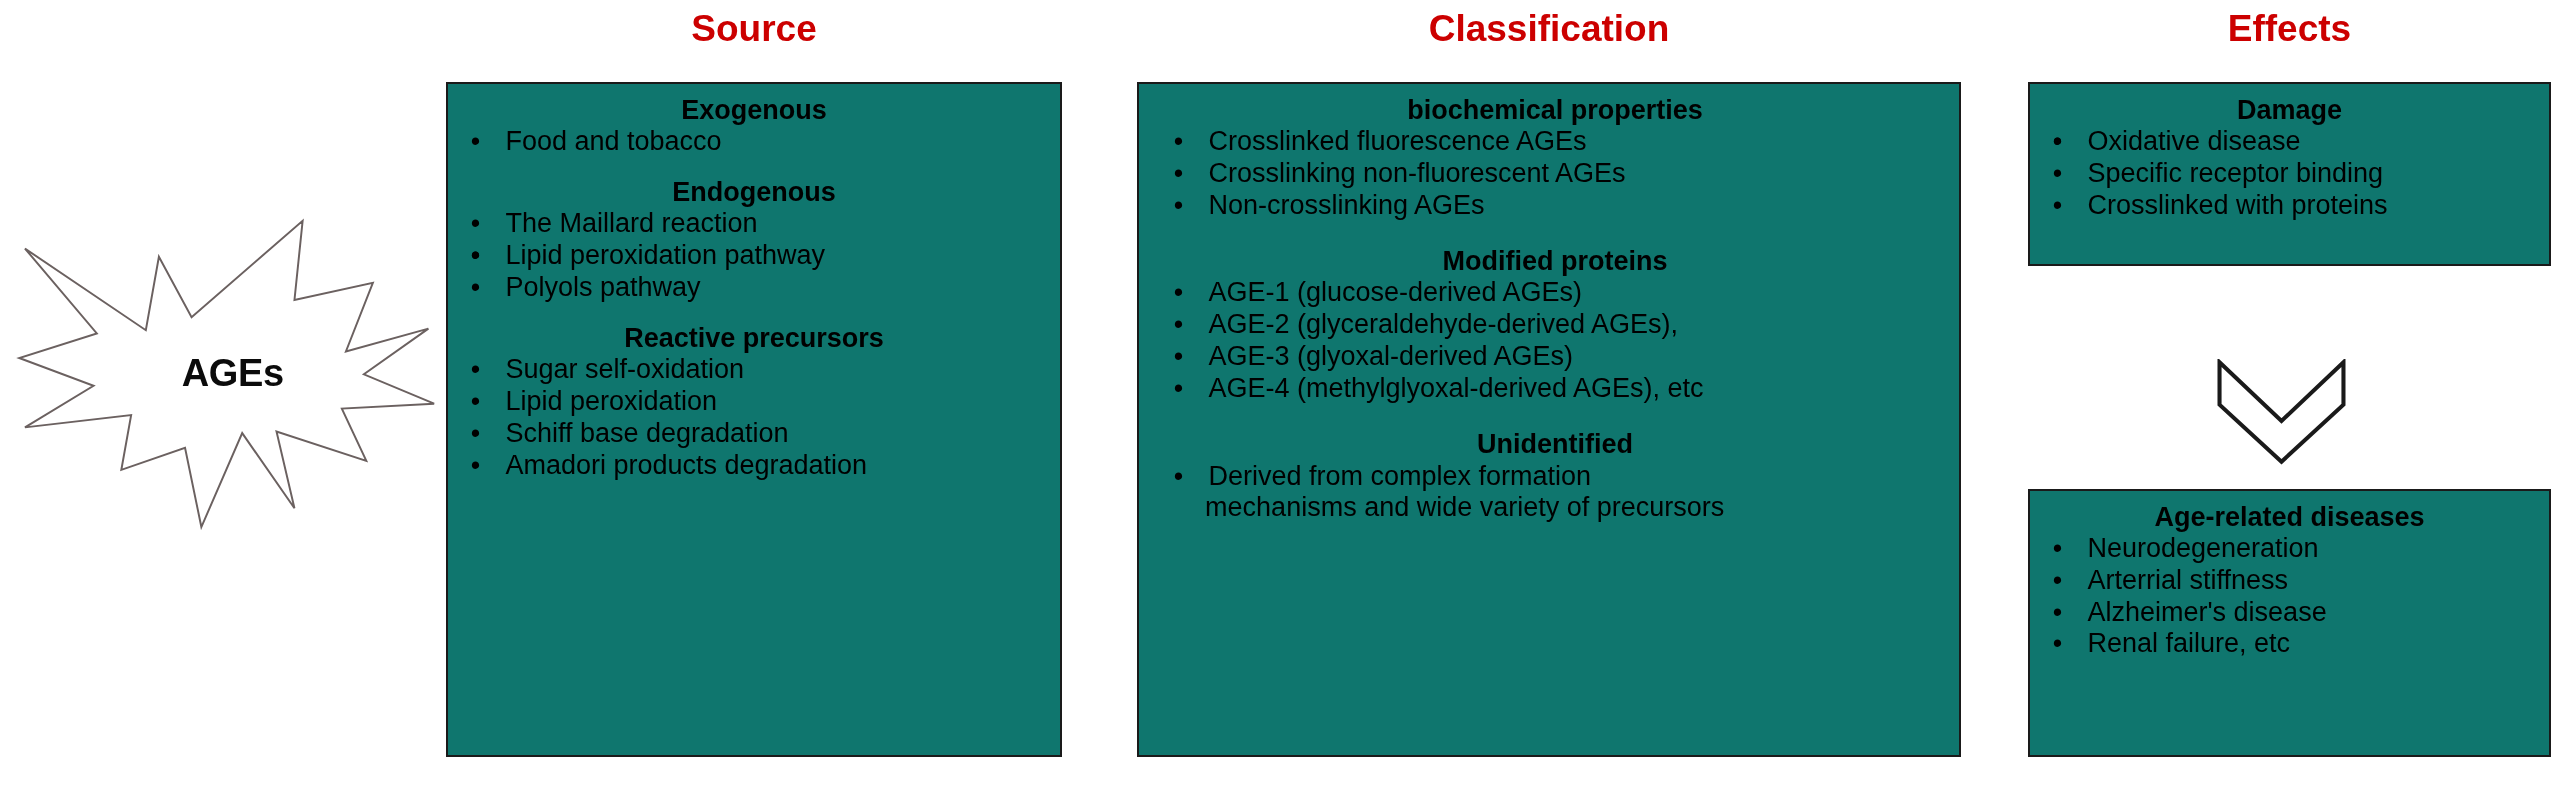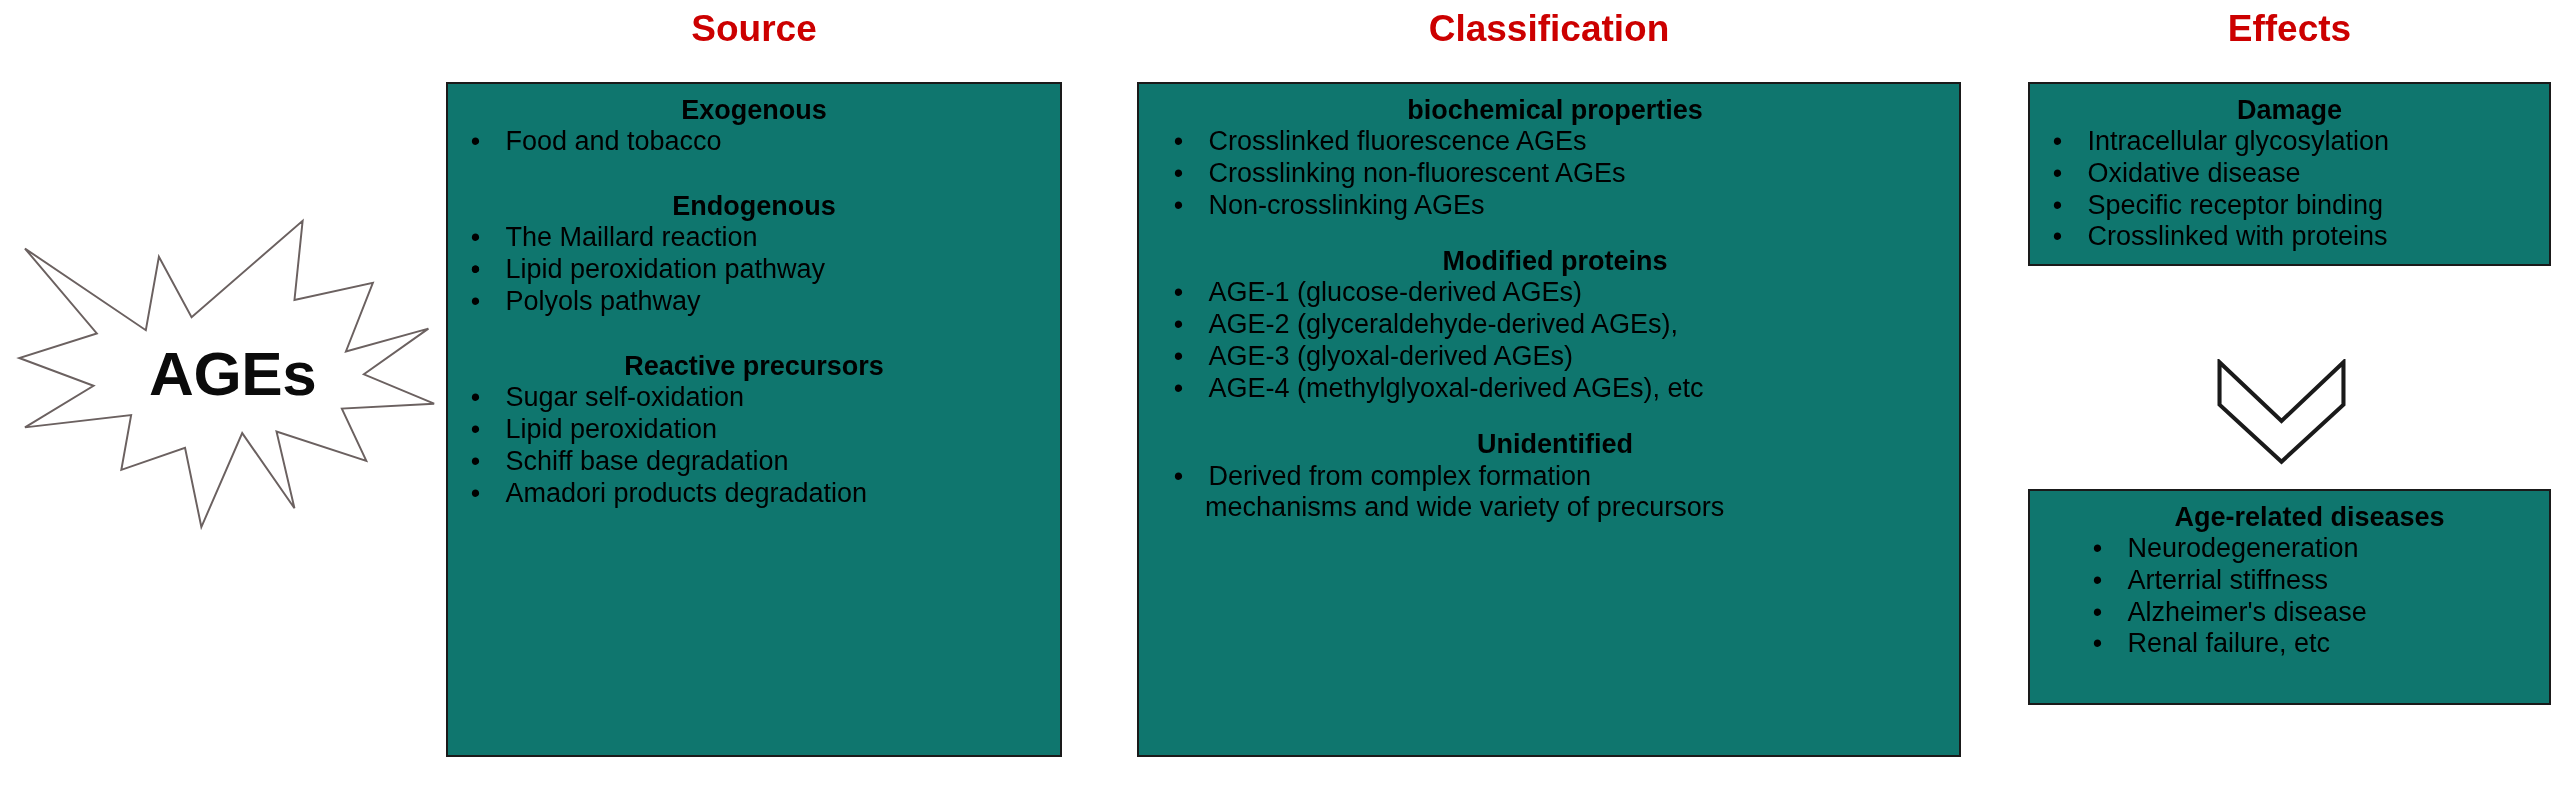--- a/index.html
+++ b/index.html
@@ -36,21 +36,21 @@
   }
   .burst-label {
     position: absolute;
     left: 0;
     top: 0;
     width: 441px;
     height: 319px;
     display: flex;
     align-items: center;
     justify-content: center;
-    font-size: 62px;
+    font-size: 38px;
     font-weight: 700;
     letter-spacing: -0.4px;
     color: #0b0b0b;
     padding-left: 11.4px;
     box-sizing: border-box;
   }
 
   
   .col-title {
     position: absolute;
@@ -68,21 +68,21 @@
   
   .box {
     position: absolute;
     border: 2.5px solid #1a1a1a;
     background: #0f766e;
     box-sizing: border-box;
   }
   #box-source  { left: 446px;  top: 82px; width: 616px;  height: 675px; }
   #box-class   { left: 1137px; top: 82px; width: 824px; height: 675px; }
   #box-damage  { left: 2028px; top: 82px; width: 523px;  height: 184px; }
-  #box-disease { left: 2028px; top: 489px; width: 523px;  height: 216px; padding-left: 40px; }
+  #box-disease { left: 2028px; top: 489px; width: 523px;  height: 268px; }
 
   
   .group { }
   .group + .group { margin-top: 23px; }
   .group-head {
     text-align: center;
     font-weight: 700;
     font-size: 27px;
     line-height: 1.16;
     white-space: nowrap;
@@ -111,21 +111,21 @@
     margin-left: -3.3px;
   }
 
   
   .inner { padding: 9.8px 11.4px 0 11.4px; }
   #box-source  .inner { padding-top: 10.6px; }
   #box-class   .inner { padding-top: 10.6px; margin-left: 12px; }
   #box-damage  .inner { padding-top: 10.6px; }
   #box-disease .inner { padding-top: 10.6px; }
 
-  #box-source  .group + .group { margin-top: 33px; }
+  #box-source  .group + .group { margin-top: 19px; }
   #box-class   .group + .group { margin-top: 24.5px; }
 
   
   .chevron {
     position: absolute;
     left: 2216px;
     top: 359px;
     width: 131px;
     height: 106px;
   }
@@ -263,21 +263,20 @@
     </div>
   </div>
 
   <div class="box" id="box-damage">
     <div class="inner">
       <div class="group">
         <div class="group-head">Damage</div>
         <ul class="items">
           <li>
             <span class="bullet">•</span>
-            <span>Intracellular glycosylation</span>
           </li>
           <li>
             <span class="bullet">•</span>
             <span>Oxidative disease</span>
           </li>
           <li>
             <span class="bullet">•</span>
             <span>Specific receptor binding</span>
           </li>
           <li>

